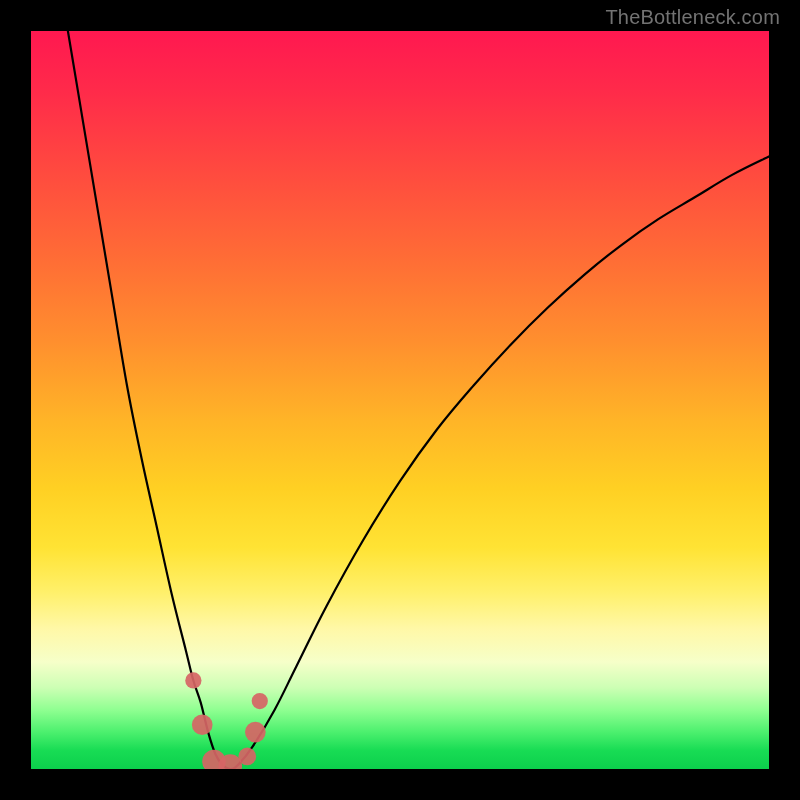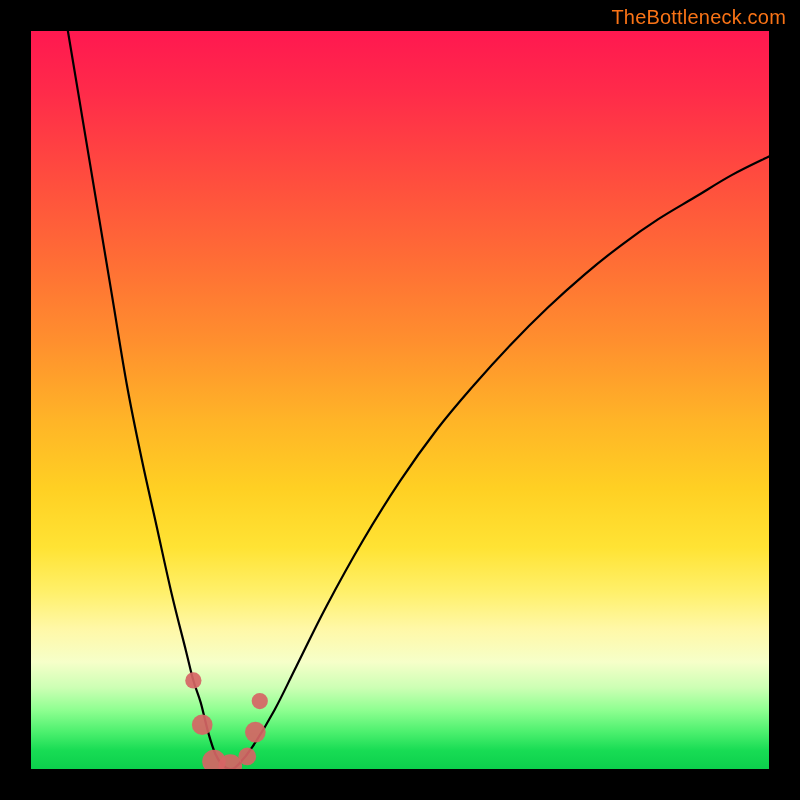--- a/index.html
+++ b/index.html
@@ -47,22 +47,22 @@
   .curve-svg {
     position: absolute;
     left: 0;
     top: 0;
     width: 738px;
     height: 738px;
   }
   .attribution {
     position: absolute;
     top: 6px;
-    right: 14px;
-    color: #f97316;
+    right: 20px;
+    color: #737373;
     font-size: 20px;
     letter-spacing: 0.2px;
     font-weight: 500;
   }
 </style>
 </head>
 <body>
 
 <div class="frame">
   <div class="plot-area">

